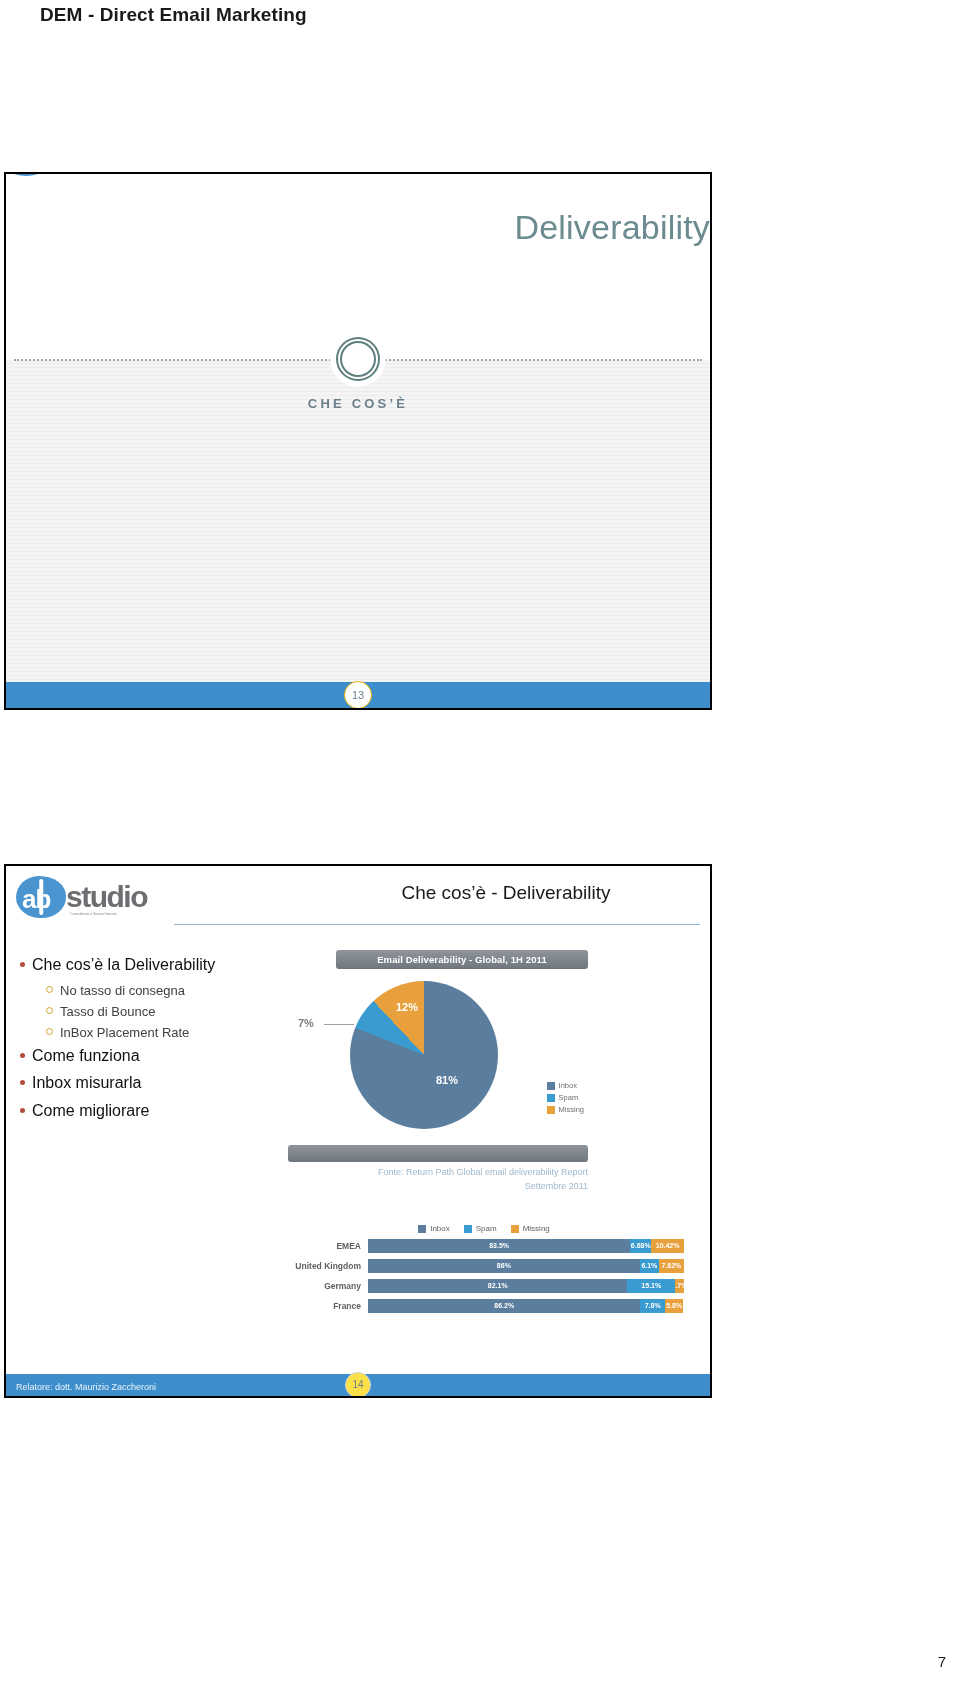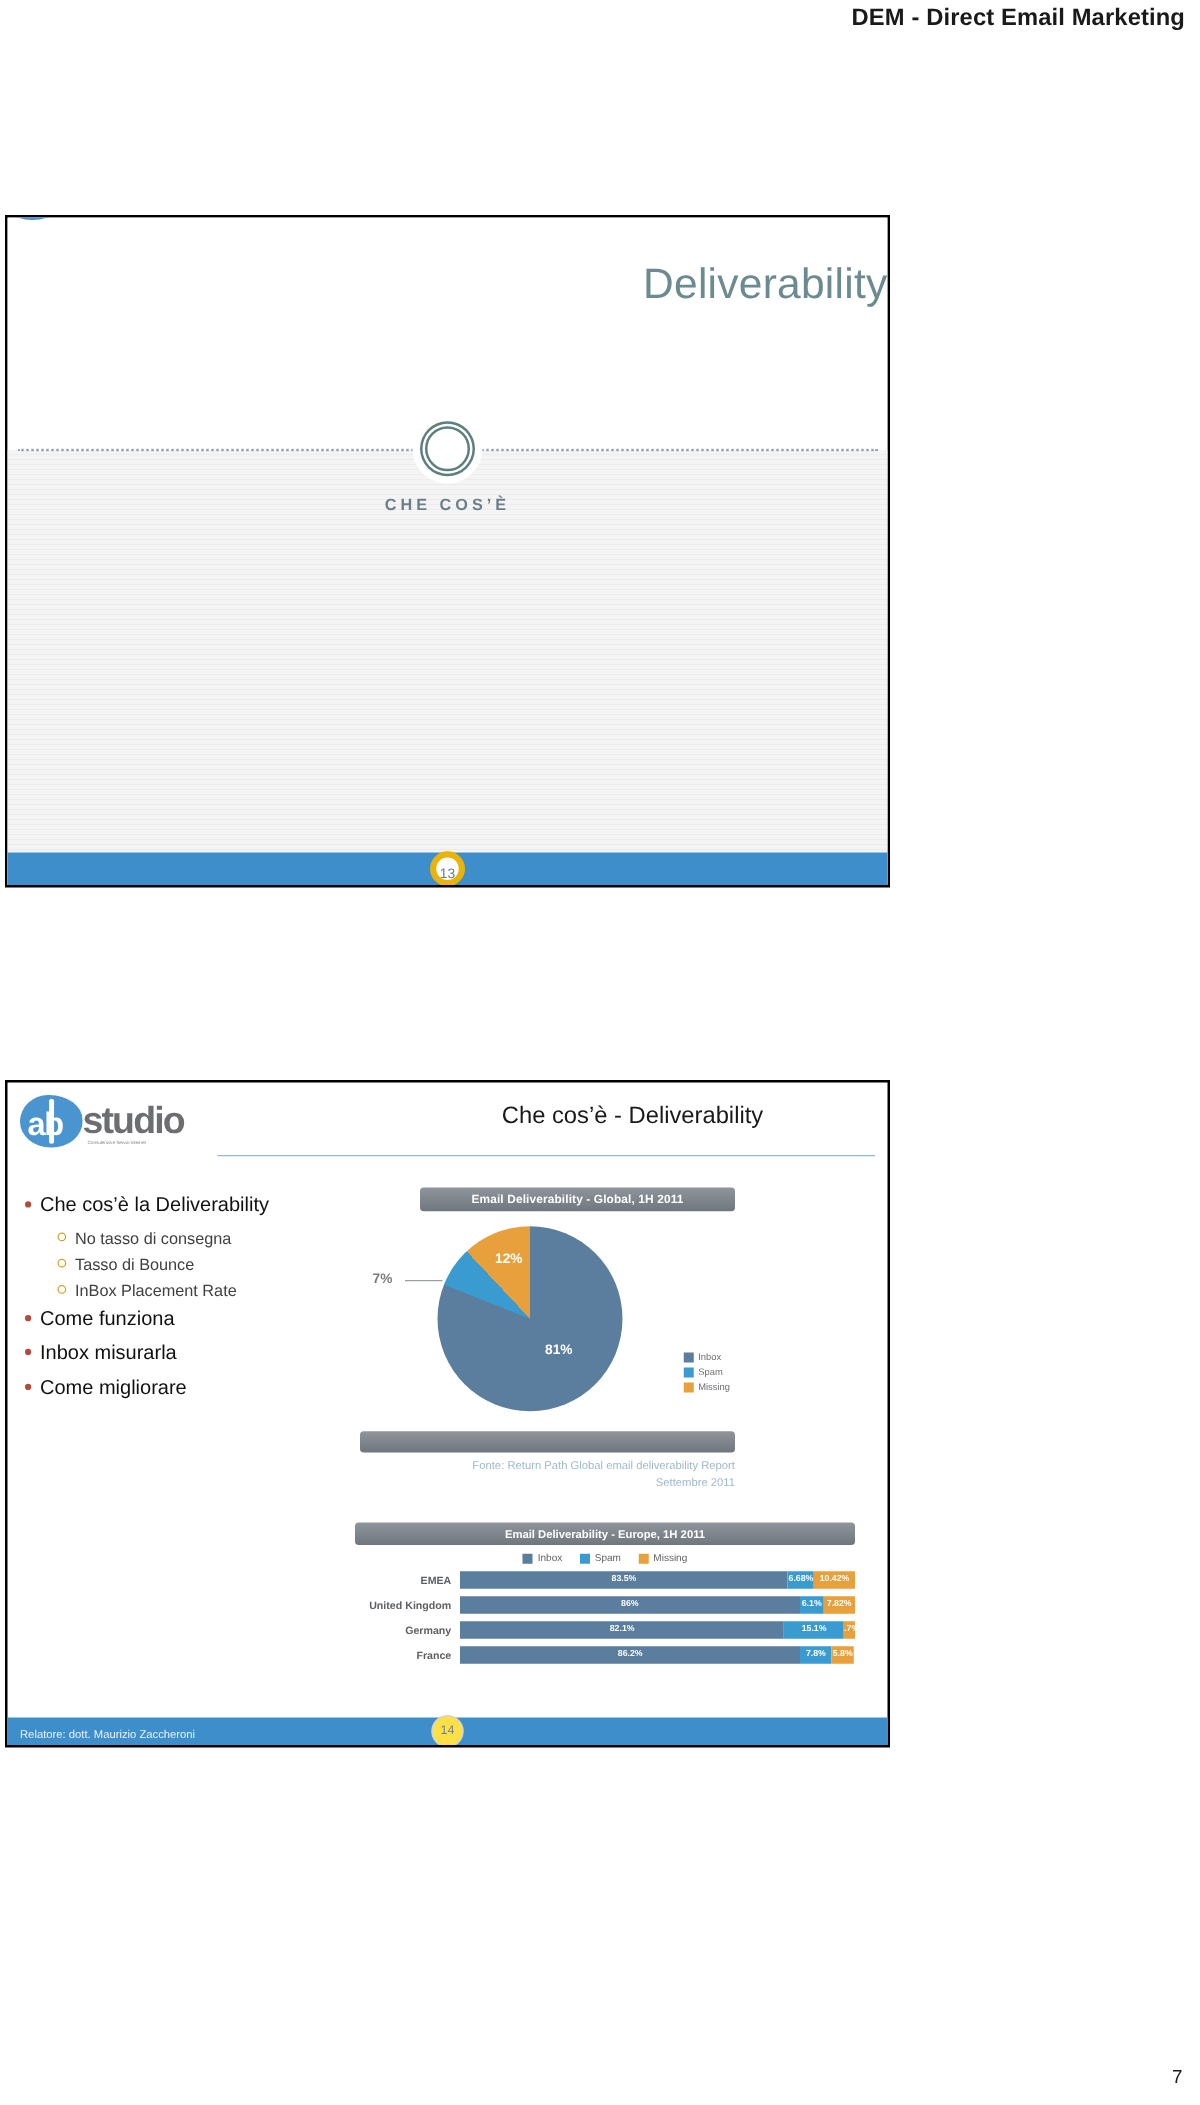--- a/index.html
+++ b/index.html
@@ -7,21 +7,21 @@
     width: 960px; height: 1684px;
     background: #ffffff;
     font-family: "Liberation Sans", sans-serif;
     overflow: hidden;
   }
   .page { position: relative; width: 960px; height: 1684px; background:#fff; }
 
   
   .doc-header {
     position:absolute; top:0; left:0; width:960px; height:30px;
-    text-align:right; padding-right:12px; padding-top:4px;
+    text-align:left; padding-right:12px; padding-top:4px;padding-left:40px;
   }
   .doc-header .title {
     font-size:19px; font-weight:bold; color:#1a1a1a; letter-spacing:.1px;
     font-family:"Liberation Sans", sans-serif;
   }
 
   
   .slide {
     position:absolute; background:#fff;
     border:2px solid #000;
@@ -66,21 +66,21 @@
     letter-spacing:3.2px;
   }
   .s13-logo { position:absolute; right:8px; bottom:46px; }
   .s13-footbar {
     position:absolute; left:0; right:0; bottom:0; height:26px;
     background:#3e8ecc;
   }
   .s13-pageno {
     position:absolute; left:50%; bottom:13px; transform:translate(-50%,50%);
     width:28px; height:28px; border-radius:50%;
-    background:#fff; border:5px solid #eab308;
+    background:#fff; border:1px solid #eab308;
     color:#6b7f8a; font-size:11px; line-height:26px; text-align:center;margin-top:39px;
   }
 
   
   .logo { position:relative; display:inline-block; }
   .logo .blob {
     position:absolute; left:0; top:0;
     background:#4a94cf;
     border-radius:46% 54% 50% 50% / 52% 48% 50% 50%;
   }
@@ -311,21 +311,20 @@
       </div>
       <div class="card-foot"></div>
     </div>
 
     <div class="source">
       <div>Fonte: Return Path Global email deliverability Report</div>
       <div>Settembre 2011</div>
     </div>
 
     <div class="bar-card">
-      <div class="bar-title">Email Deliverability - Europe, 1H 2011</div>
       <div class="bar-legend">
         <div class="row">
           <span class="sw" id="bsw-inbox" style="background: rgb(91, 126, 158);"></span>
           <span class="nm">Inbox</span>
         </div>
         <div class="row">
           <span class="sw" id="bsw-spam" style="background: rgb(58, 155, 208);"></span>
           <span class="nm">Spam</span>
         </div>
         <div class="row">

